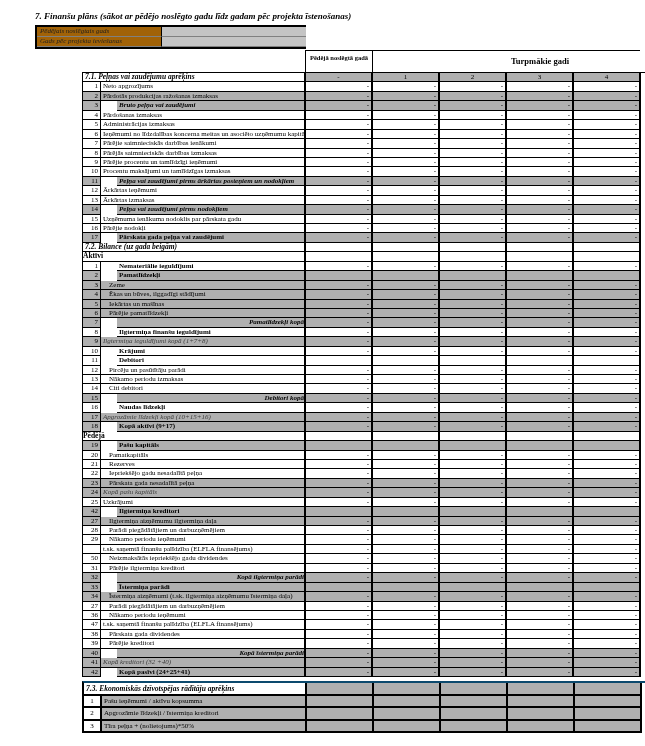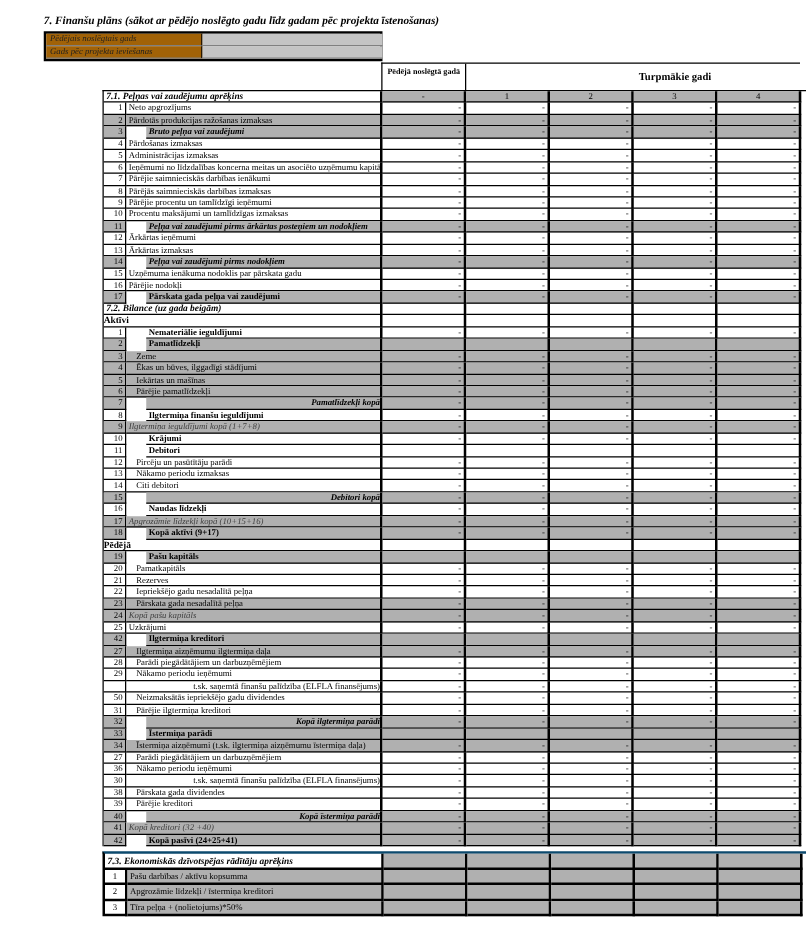--- a/index.html
+++ b/index.html
@@ -46,21 +46,21 @@
     line-height: 8.8px; overflow: hidden; white-space: nowrap;
   }
   .num { text-align: right; padding-right: 2px; }
   .label { padding-left: 2px; border-right-width: 2px; }
   .span2 { grid-column: 1 / 3; border-right-width: 2px; }
   .val { border-right-width: 2px; text-align: right; padding-right: 2px; }
   .gray { background: #b0b0b0; }
   .bold { font-weight: bold; margin-left: 16px; }
   .italic { font-style: italic; }
   .right { text-align: right; padding-right: 0; }
-  .center { text-align: right; }
+  .center { text-align: left; }
   .dim { color: #3d3d3d; font-style: italic; }
   .indent { padding-left: 8px; }
   .title-cell { font-weight: bold; font-style: italic; padding-left: 2px; font-size: 7.5px; }
   .center-head { text-align: left; font-weight: bold; font-size: 7.5px; }
   .subhead { text-align: center; border-right-width: 2px; background: #b0b0b0; }
   .t73 {
     position: absolute; left: 82px; top: 681px; grid-auto-rows: 12.5px;
     border-left: 2px solid #000; border-top: 2px solid #0c4a6e;
   }
   .t73 .cell { border-right: 2px solid #000; border-bottom: 2px solid #000; line-height: 11.5px; }
@@ -481,21 +481,21 @@
       <div class="cell val">-</div>
       <div class="cell val">-</div>
       <div class="cell val">-</div>
       <div class="cell num">36</div>
       <div class="cell label indent">Nākamo periodu ieņēmumi</div>
       <div class="cell val">-</div>
       <div class="cell val">-</div>
       <div class="cell val">-</div>
       <div class="cell val">-</div>
       <div class="cell val">-</div>
-      <div class="cell num">30</div>
+      <div class="cell num">47</div>
       <div class="cell label center">t.sk. saņemtā finanšu palīdzība (ELFLA finansējums)</div>
       <div class="cell val">-</div>
       <div class="cell val">-</div>
       <div class="cell val">-</div>
       <div class="cell val">-</div>
       <div class="cell val">-</div>
       <div class="cell num">38</div>
       <div class="cell label indent">Pārskata gada dividendes</div>
       <div class="cell val">-</div>
       <div class="cell val">-</div>
@@ -533,21 +533,21 @@
     </div>
 
   <div class="grid t73" id="table-73">
       <div class="cell title-cell span2">7.3. Ekonomiskās dzīvotspējas rādītāju aprēķins</div>
       <div class="cell val gray"></div>
       <div class="cell val gray"></div>
       <div class="cell val gray"></div>
       <div class="cell val gray"></div>
       <div class="cell val gray"></div>
       <div class="cell num">1</div>
-      <div class="cell label gray">Pašu darbības / aktīvu kopsumma</div>
+      <div class="cell label gray">Pašu ieņēmumi / aktīvu kopsumma</div>
       <div class="cell val gray"></div>
       <div class="cell val gray"></div>
       <div class="cell val gray"></div>
       <div class="cell val gray"></div>
       <div class="cell val gray"></div>
       <div class="cell num">2</div>
       <div class="cell label gray">Apgrozāmie līdzekļi / īstermiņa kreditori</div>
       <div class="cell val gray"></div>
       <div class="cell val gray"></div>
       <div class="cell val gray"></div>

